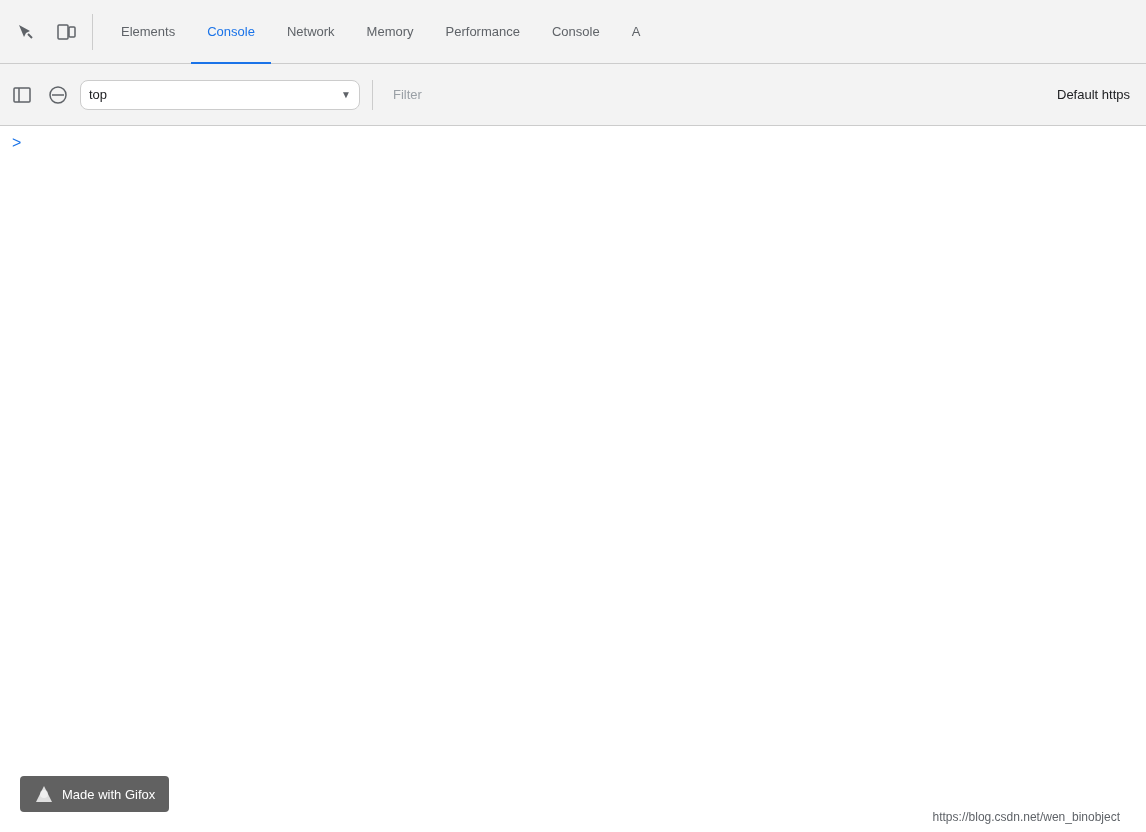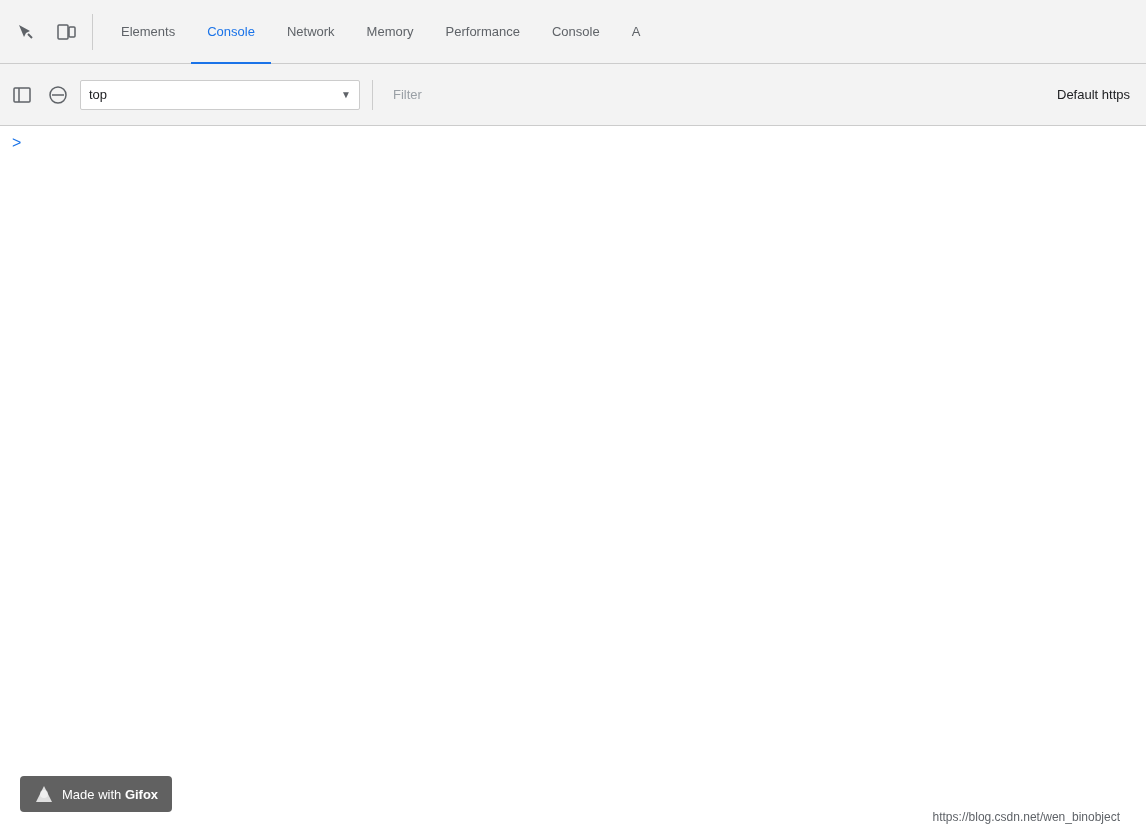--- a/index.html
+++ b/index.html
@@ -109,21 +109,21 @@
       justify-content: center;
       cursor: pointer;
       color: #5f6368;
     }
 
     .context-selector {
       display: flex;
       align-items: center;
       background: #fff;
       border: 1px solid #ccc;
-      border-radius: 2px;
+      border-radius: 8px;
       padding: 4px 8px;
       cursor: pointer;
       min-width: 280px;
       height: 30px;
       gap: 8px;
     }
 
     .context-label {
       font-size: 13px;
       color: #202124;
@@ -198,21 +198,21 @@
       border-radius: 4px;
       padding: 8px 14px;
       display: flex;
       align-items: center;
       gap: 8px;
       font-size: 13px;
       z-index: 10;
     }
 
     .made-with-badge .gifox-bold {
-      font-weight: 700;
+      font-weight: 400;
     }
 
     .gifox-icon {
       width: 20px;
       height: 20px;
     }
 
     .url-text {
       position: absolute;
       bottom: 8px;

